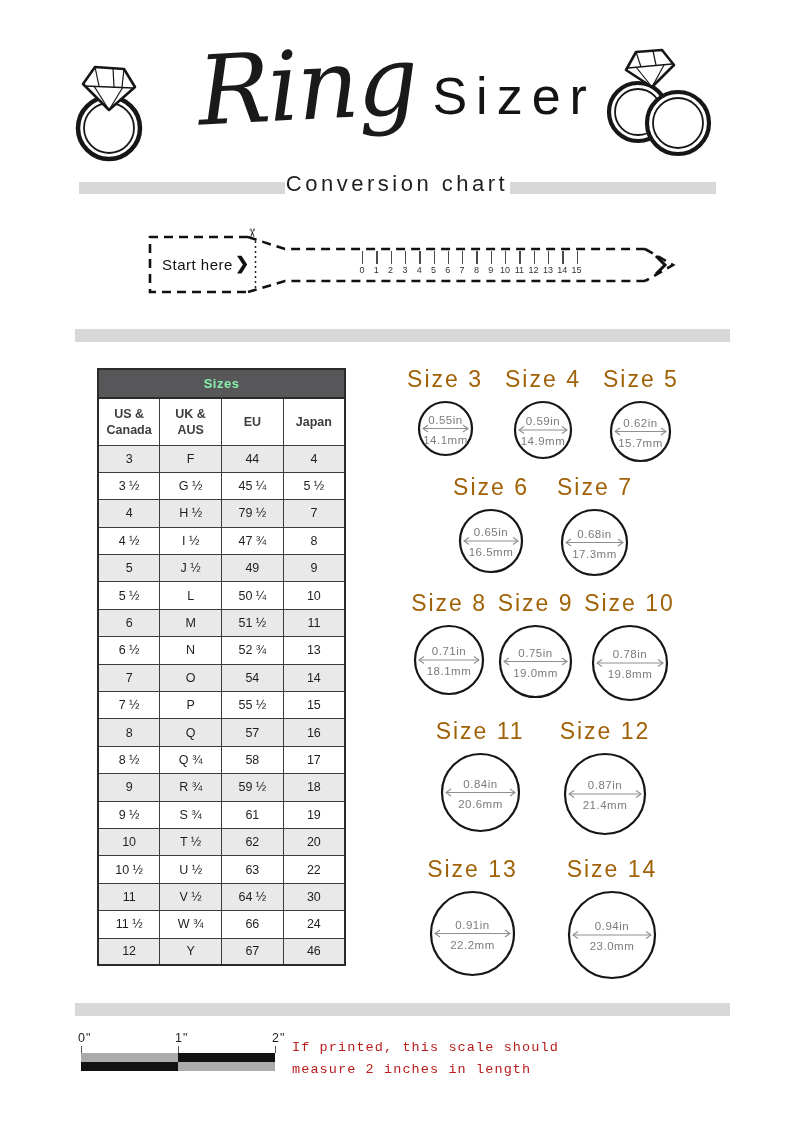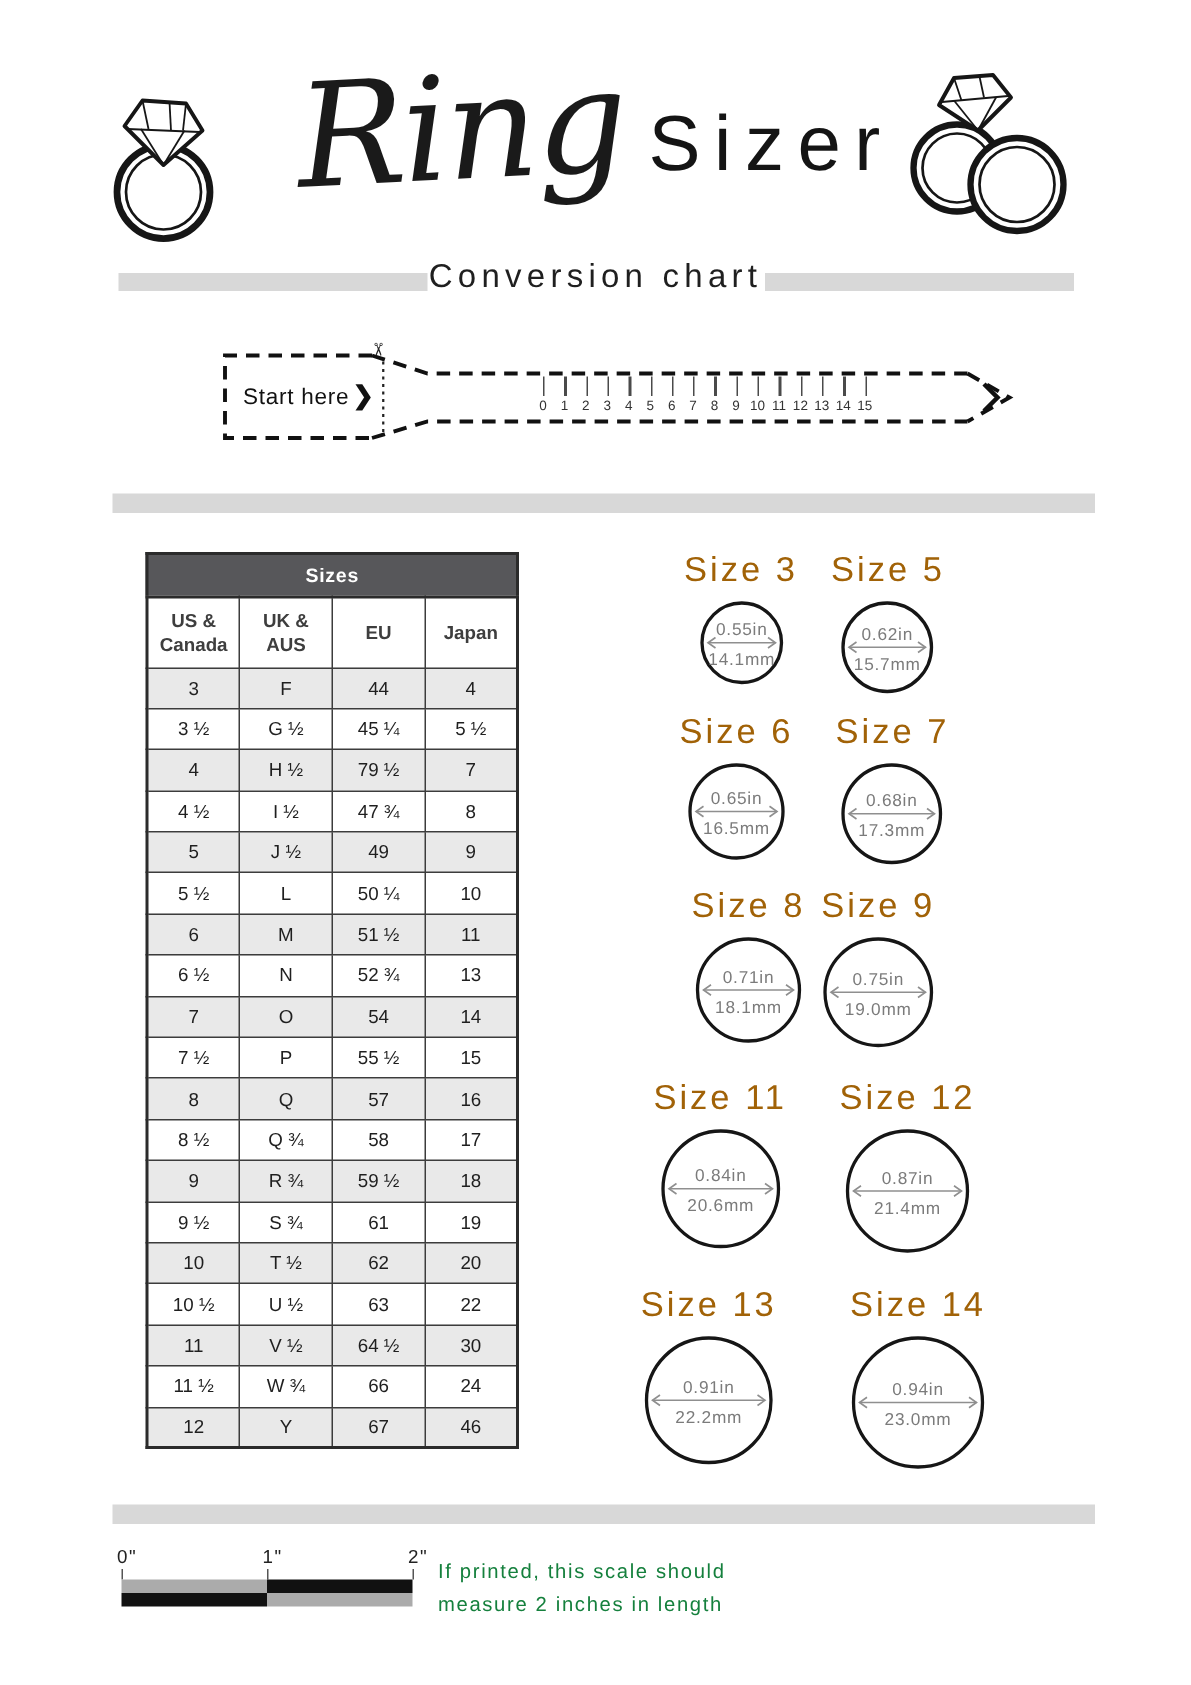--- a/index.html
+++ b/index.html
@@ -27,21 +27,21 @@
   .strip { position:absolute; left:145px; top:225px; width:545px; height:80px; }
   .strip svg { position:absolute; left:0; top:0; }
   .strip .start-label { position:absolute; left:17px; top:31px; font-size:15px; letter-spacing:0.5px; color:#111; }
   .strip .start-chevron { position:absolute; left:90px; top:28px; font-size:17px; font-weight:bold; color:#111; }
   .strip .scissors { position:absolute; left:102px; top:1px; font-size:12px; color:#222; transform:rotate(90deg); }
   .strip .tick-line { position:absolute; top:26px; width:1.4px; height:13px; background:#4a4a4a; }
   .strip .tick-label { position:absolute; top:40px; width:16px; margin-left:-8px; text-align:center; font-size:9px; color:#333; }
   
   .size-table-wrap { position:absolute; left:97px; top:368px; width:249px; }
   .tbl-title {
-    height:29px; background:#57575a; color:#ffffff; font-size:13px; font-weight:bold; letter-spacing:0.5px;
+    height:29px; background:#57575a; color:#86efac; font-size:13px; font-weight:bold; letter-spacing:0.5px;
     display:flex; align-items:center; justify-content:center;
     border:2px solid #2b2b2b; border-bottom:none;
   }
   table.size-table { width:249px; border-collapse:collapse; border:2px solid #2b2b2b; table-layout:fixed; }
   .size-table th {
     height:47px; font-size:12.5px; font-weight:bold; color:#3e3e3e;
     border:1px solid #3c3c3c; background:#fff; padding:2px 6px; line-height:1.3;
   }
   .size-table td {
     height:27.4px; text-align:center; font-size:12.5px; color:#1f1f1f;
@@ -50,21 +50,21 @@
   .size-table tbody tr:nth-child(odd) { background:#e9e9e9; }
   
   .size-row { position:absolute; left:362px; width:362px; display:flex; justify-content:center; align-items:flex-start; }
   .size-item { display:flex; flex-direction:column; align-items:center; }
   .size-title { font-size:23px; letter-spacing:2px; color:#a16207; margin-bottom:5px; white-space:nowrap; }
   
   .ruler { position:absolute; left:81px; top:1031px; width:200px; height:42px; }
   .ruler .r-label { position:absolute; top:0; font-size:12.5px; color:#222; letter-spacing:1px; }
   .ruler .r-tick { position:absolute; top:15px; width:1.3px; height:7px; background:#555; }
   .ruler .seg { position:absolute; height:9px; width:97px; }
-  .print-note { position:absolute; left:292px; top:1037px; font-size:13.5px; letter-spacing:1.1px; color:#15803d; line-height:1.6; }
+  .print-note { position:absolute; left:292px; top:1037px; font-size:13.5px; letter-spacing:1.1px; color:#b91c1c; line-height:1.6;font-family:Liberation Mono, monospace; }
 </style>
 </head>
 <body>
 
 <div class="page">
 
   <div class="ring-icon-left">
     <svg width="78" height="105" viewBox="0 0 78 105">
       <circle cx="39" cy="68" r="31" fill="none" stroke="#161616" stroke-width="4.5"></circle>
       <circle cx="39" cy="68" r="25" fill="none" stroke="#161616" stroke-width="1.8"></circle>
@@ -289,20 +289,31 @@
           <svg width="61" height="61" viewBox="0 0 61 61">
             <circle cx="30.5" cy="30.5" r="26.5" fill="none" stroke="#161616" stroke-width="2.2"></circle>
             <line x1="8" y1="30.5" x2="53" y2="30.5" stroke="#8f8f8f" stroke-width="1.1"></line>
             <polyline points="13,27 8,30.5 13,34" fill="none" stroke="#8f8f8f" stroke-width="1.1"></polyline>
             <polyline points="48,27 53,30.5 48,34" fill="none" stroke="#8f8f8f" stroke-width="1.1"></polyline>
             <text x="30.5" y="25.5" text-anchor="middle" font-size="11.5" fill="#7b7b7b" letter-spacing="0.5">0.55in</text>
             <text x="30.5" y="45.5" text-anchor="middle" font-size="11.5" fill="#7b7b7b" letter-spacing="0.5">14.1mm</text>
           </svg>
         </div>
         <div class="size-item">
+          <div class="size-title">Size 4</div>
+          <svg width="64" height="64" viewBox="0 0 64 64">
+            <circle cx="32" cy="32" r="28" fill="none" stroke="#161616" stroke-width="2.2"></circle>
+            <line x1="8" y1="32" x2="56" y2="32" stroke="#8f8f8f" stroke-width="1.1"></line>
+            <polyline points="13,28.5 8,32 13,35.5" fill="none" stroke="#8f8f8f" stroke-width="1.1"></polyline>
+            <polyline points="51,28.5 56,32 51,35.5" fill="none" stroke="#8f8f8f" stroke-width="1.1"></polyline>
+            <text x="32" y="27" text-anchor="middle" font-size="11.5" fill="#7b7b7b" letter-spacing="0.5">0.59in</text>
+            <text x="32" y="47" text-anchor="middle" font-size="11.5" fill="#7b7b7b" letter-spacing="0.5">14.9mm</text>
+          </svg>
+        </div>
+        <div class="size-item">
           <div class="size-title">Size 5</div>
           <svg width="67" height="67" viewBox="0 0 67 67">
             <circle cx="33.5" cy="33.5" r="29.5" fill="none" stroke="#161616" stroke-width="2.2"></circle>
             <line x1="8" y1="33.5" x2="59" y2="33.5" stroke="#8f8f8f" stroke-width="1.1"></line>
             <polyline points="13,30 8,33.5 13,37" fill="none" stroke="#8f8f8f" stroke-width="1.1"></polyline>
             <polyline points="54,30 59,33.5 54,37" fill="none" stroke="#8f8f8f" stroke-width="1.1"></polyline>
             <text x="33.5" y="28.5" text-anchor="middle" font-size="11.5" fill="#7b7b7b" letter-spacing="0.5">0.62in</text>
             <text x="33.5" y="48.5" text-anchor="middle" font-size="11.5" fill="#7b7b7b" letter-spacing="0.5">15.7mm</text>
           </svg>
         </div>
@@ -347,20 +358,31 @@
           <div class="size-title">Size 9</div>
           <svg width="79" height="79" viewBox="0 0 79 79">
             <circle cx="39.5" cy="39.5" r="35.5" fill="none" stroke="#161616" stroke-width="2.2"></circle>
             <line x1="8" y1="39.5" x2="71" y2="39.5" stroke="#8f8f8f" stroke-width="1.1"></line>
             <polyline points="13,36 8,39.5 13,43" fill="none" stroke="#8f8f8f" stroke-width="1.1"></polyline>
             <polyline points="66,36 71,39.5 66,43" fill="none" stroke="#8f8f8f" stroke-width="1.1"></polyline>
             <text x="39.5" y="34.5" text-anchor="middle" font-size="11.5" fill="#7b7b7b" letter-spacing="0.5">0.75in</text>
             <text x="39.5" y="54.5" text-anchor="middle" font-size="11.5" fill="#7b7b7b" letter-spacing="0.5">19.0mm</text>
           </svg>
         </div>
+        <div class="size-item">
+          <div class="size-title">Size 10</div>
+          <svg width="82" height="82" viewBox="0 0 82 82">
+            <circle cx="41" cy="41" r="37" fill="none" stroke="#161616" stroke-width="2.2"></circle>
+            <line x1="8" y1="41" x2="74" y2="41" stroke="#8f8f8f" stroke-width="1.1"></line>
+            <polyline points="13,37.5 8,41 13,44.5" fill="none" stroke="#8f8f8f" stroke-width="1.1"></polyline>
+            <polyline points="69,37.5 74,41 69,44.5" fill="none" stroke="#8f8f8f" stroke-width="1.1"></polyline>
+            <text x="41" y="36" text-anchor="middle" font-size="11.5" fill="#7b7b7b" letter-spacing="0.5">0.78in</text>
+            <text x="41" y="56" text-anchor="middle" font-size="11.5" fill="#7b7b7b" letter-spacing="0.5">19.8mm</text>
+          </svg>
+        </div>
       </div>
       <div class="size-row" style="top: 718px; column-gap: 35px;">
         <div class="size-item">
           <div class="size-title">Size 11</div>
           <svg width="85" height="85" viewBox="0 0 85 85">
             <circle cx="42.5" cy="42.5" r="38.5" fill="none" stroke="#161616" stroke-width="2.2"></circle>
             <line x1="8" y1="42.5" x2="77" y2="42.5" stroke="#8f8f8f" stroke-width="1.1"></line>
             <polyline points="13,39 8,42.5 13,46" fill="none" stroke="#8f8f8f" stroke-width="1.1"></polyline>
             <polyline points="72,39 77,42.5 72,46" fill="none" stroke="#8f8f8f" stroke-width="1.1"></polyline>
             <text x="42.5" y="37.5" text-anchor="middle" font-size="11.5" fill="#7b7b7b" letter-spacing="0.5">0.84in</text>

